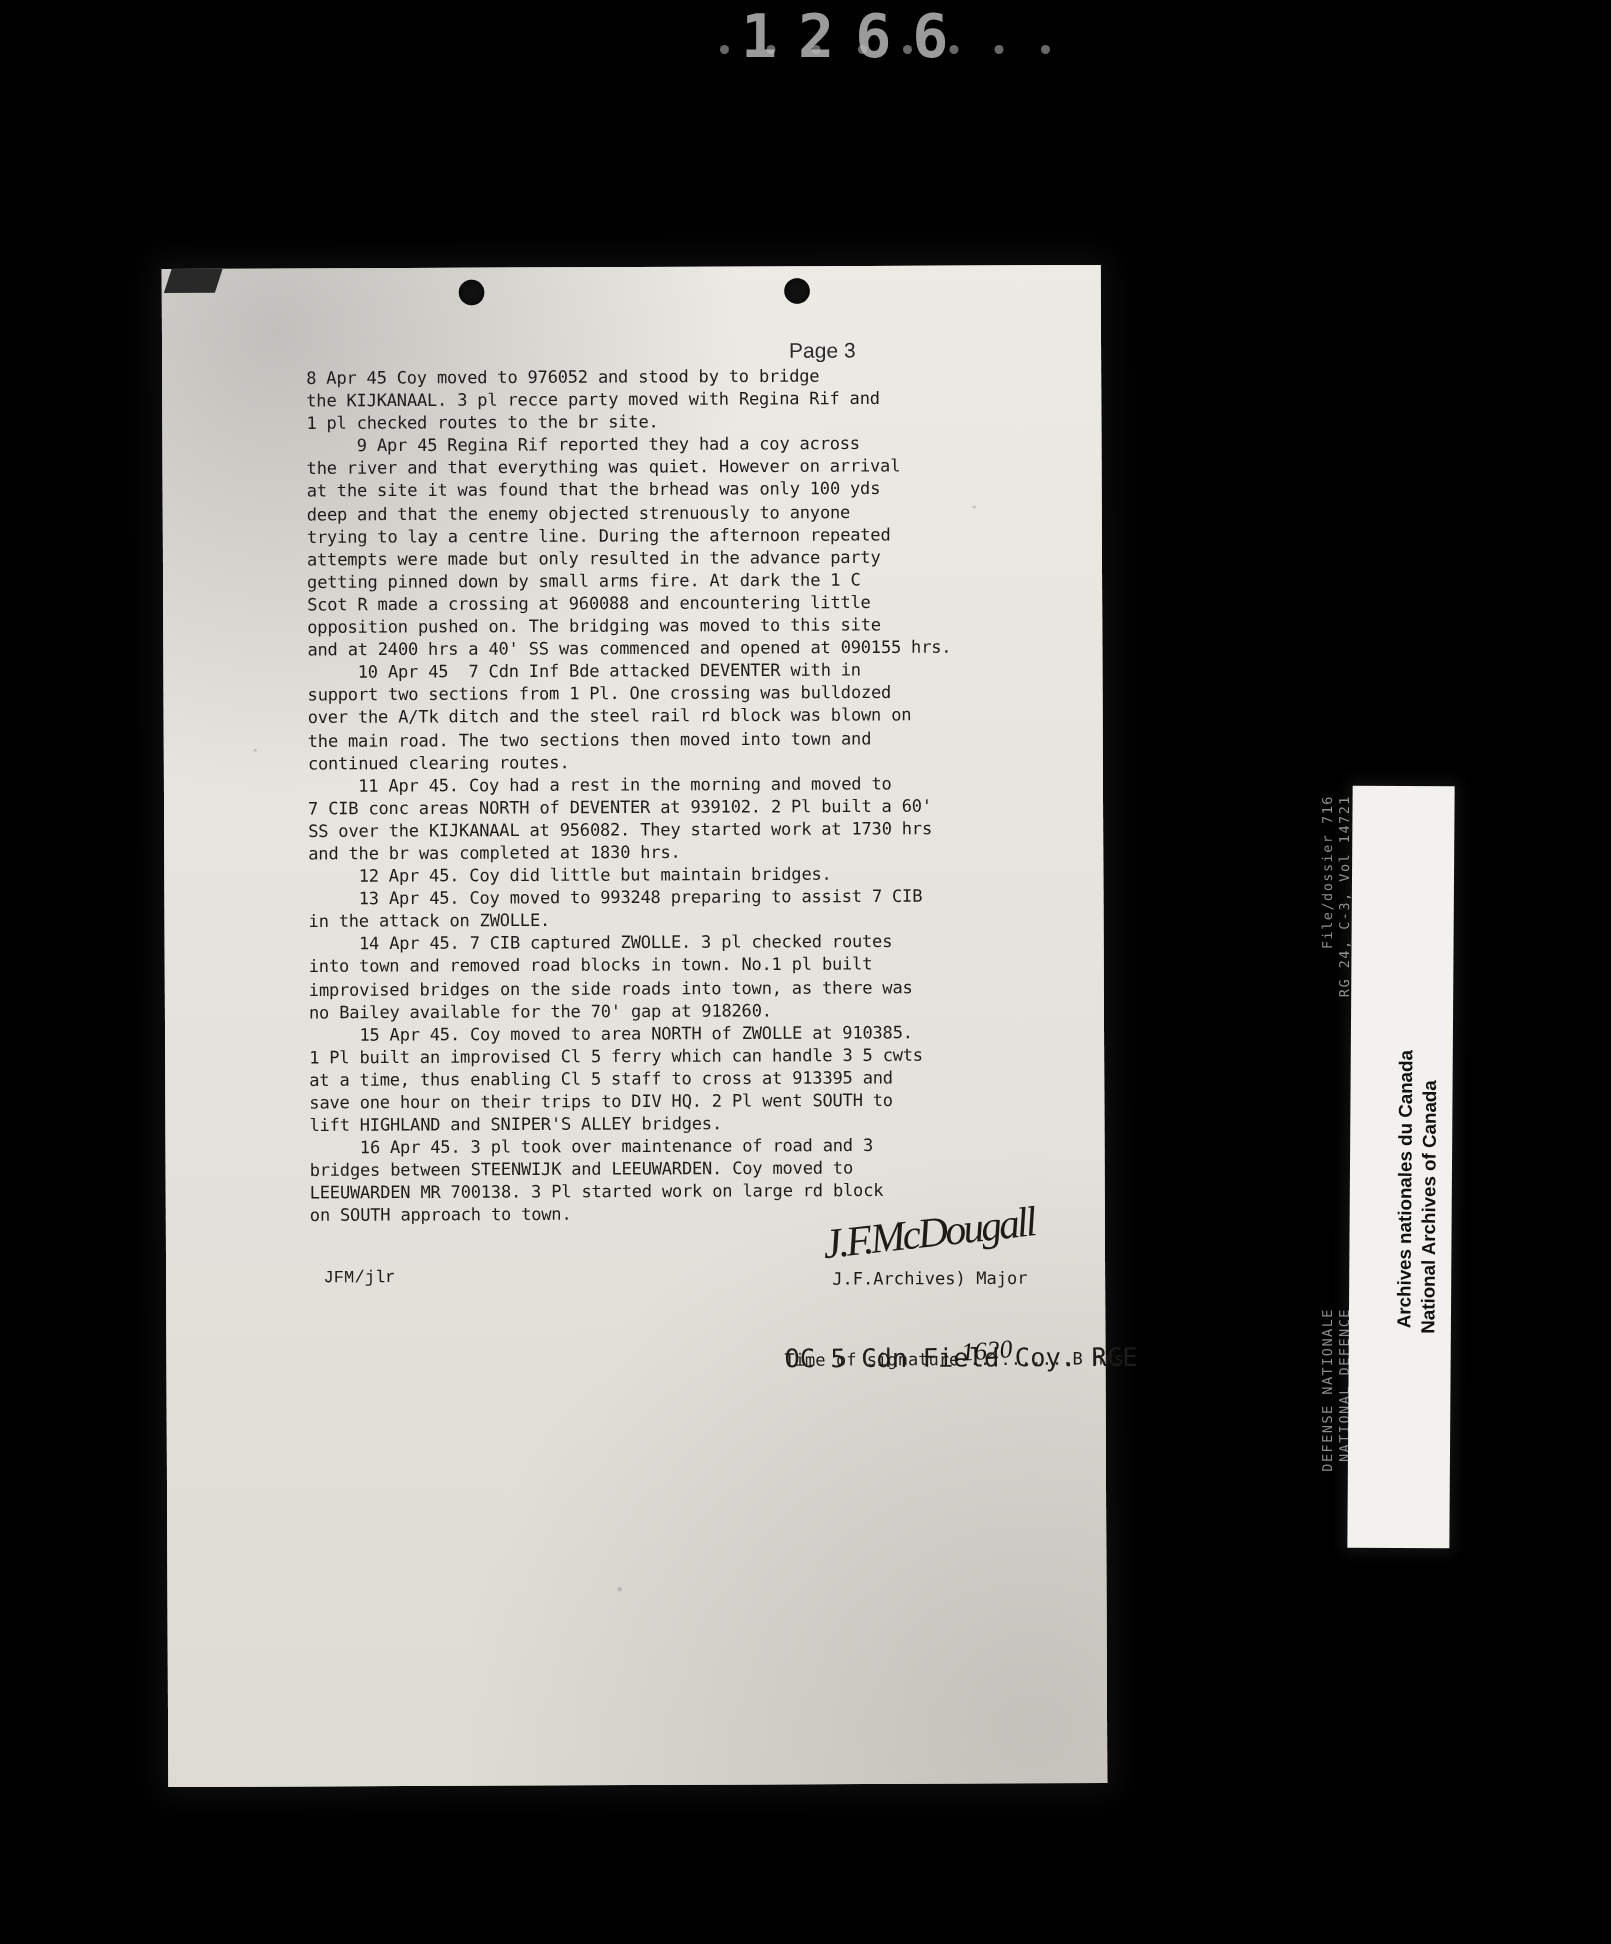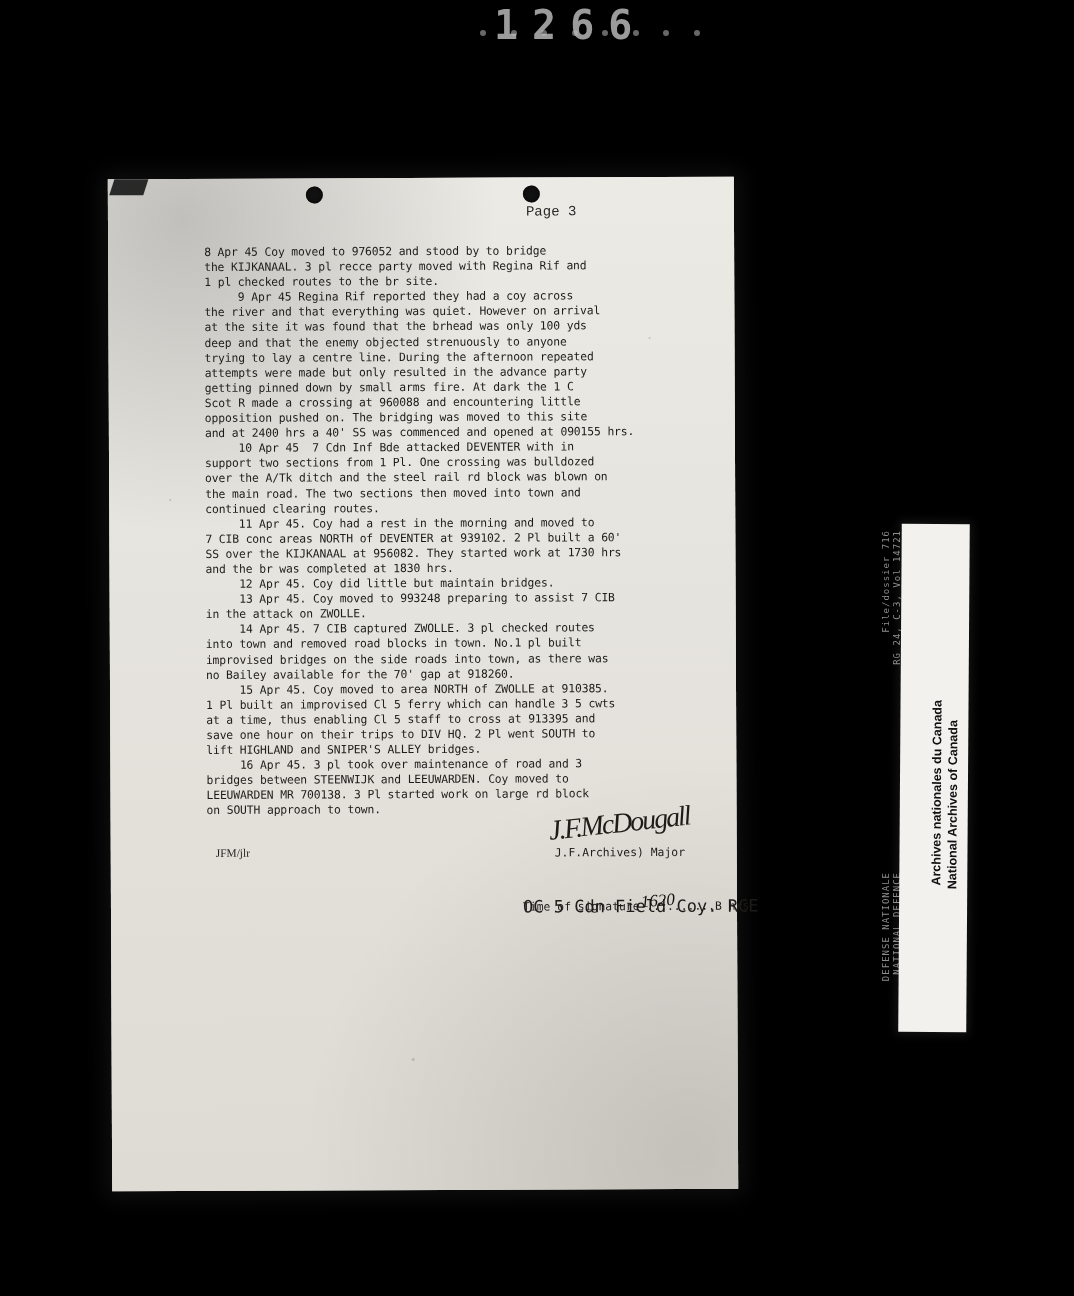--- a/index.html
+++ b/index.html
@@ -87,23 +87,23 @@
     height: 17px;
     border-radius: 50%;
     background: #111;
     box-shadow: inset 0 0 4px rgba(0,0,0,0.9);
   }
   #punch-hole-left { left: 198px; }
   #punch-hole-right { left: 415px; }
 
   #page-label {
     position: absolute;
-    top: 26px;
+    top: 48px;
     left: 418px;
-    font-family: Liberation Mono, monospace;
+    font-family: Liberation Sans, sans-serif;
     font-size: 14px;
     color: #2a2a2a;
   }
 
   #body-text {
     position: absolute;
     left: 96px;
     top: 66px;
     width: 492px;
     font-family: "DejaVu Sans Mono", monospace;
@@ -145,21 +145,21 @@
     font-family: "DejaVu Sans Mono", monospace;
     font-size: 17px;
     color: #1d1c1a;
     white-space: nowrap;
     margin-top: 36px;
   }
   #initials {
     position: absolute;
     left: 105px;
     top: 668px;
-    font-family: Liberation Serif, serif;
+    font-family: Liberation Mono, monospace;
     font-size: 11.4px;
     color: #1d1c1a;
   }
   #time-of-signature {
     position: absolute;
     left: 412px;
     top: 722px;
     font-family: "DejaVu Sans Mono", monospace;
     font-size: 11.4px;
     color: #1d1c1a;

